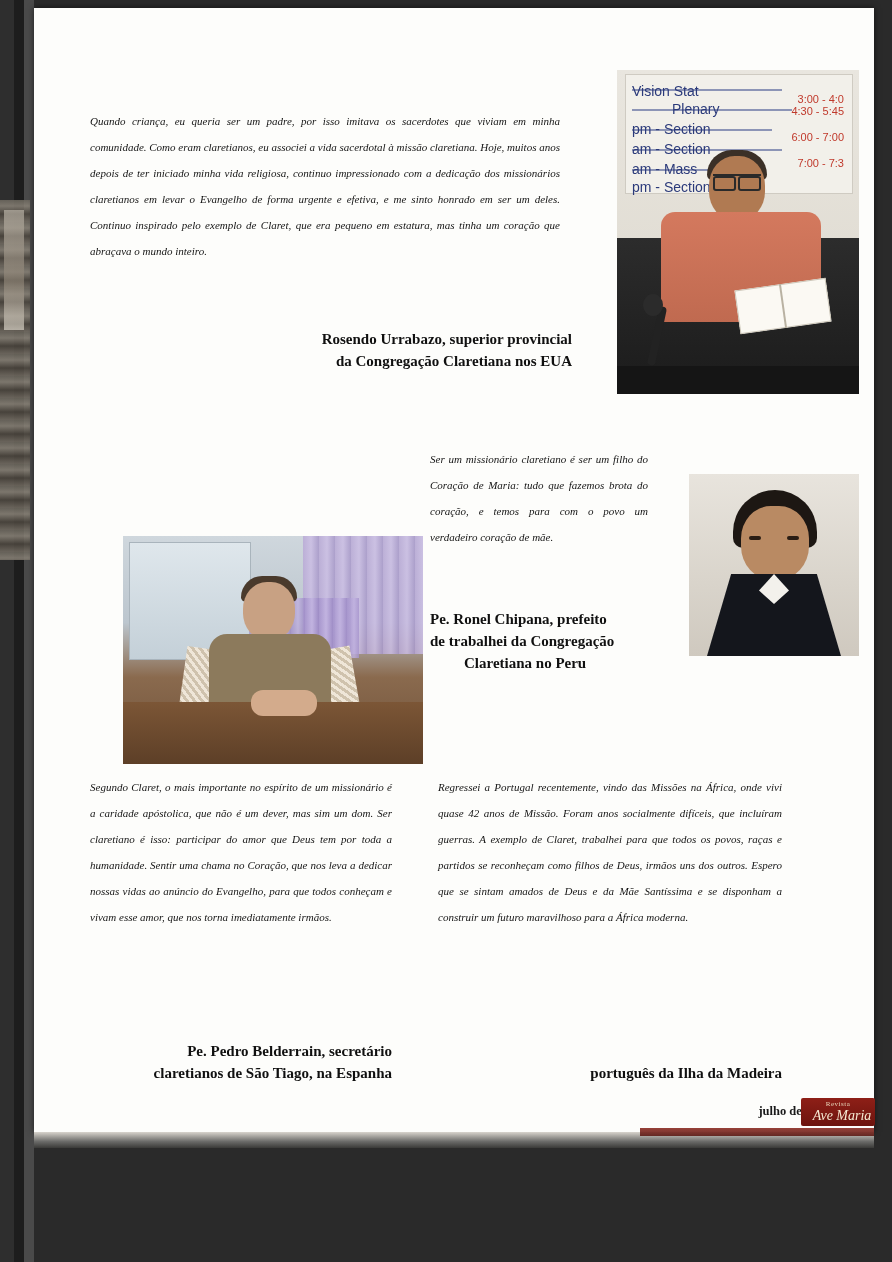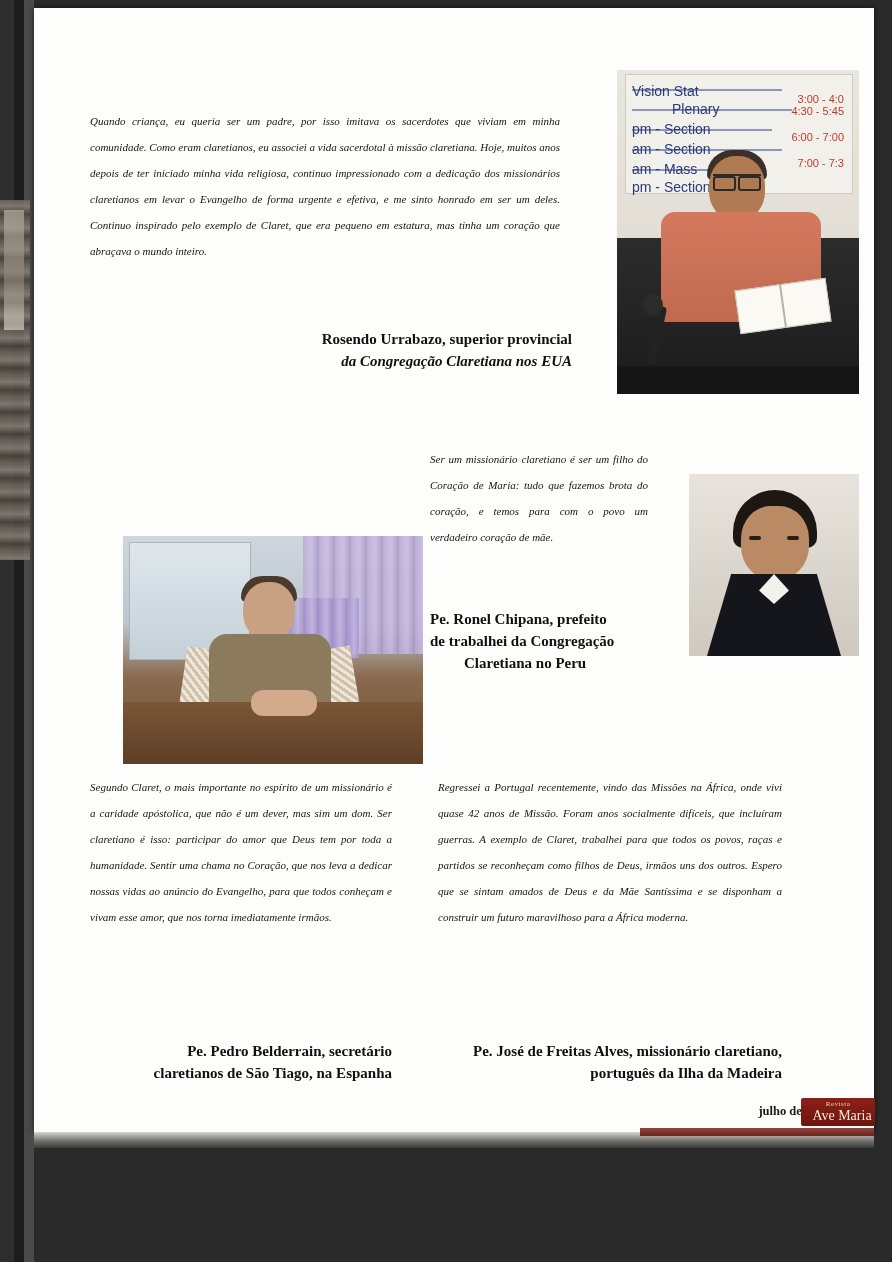--- a/index.html
+++ b/index.html
@@ -244,21 +244,21 @@
     background: linear-gradient(180deg,#8e1f17,#6d140e);
     border-radius: 2px;
     color: #f3e7d2;
     font-family: "Liberation Serif", serif;
     text-align: center;
   }
   #logo-badge .sm {
     display:block; font-size: 7px; letter-spacing:.5px; margin-top:2px; color:#e9d9bd;
   }
   #logo-badge .big {
-    display:block; font-size: 14px; line-height: 16px; color:#f6ead3;margin-left:8px;
+    display:block; font-size: 14px; font-style: italic; line-height: 16px; color:#f6ead3;margin-left:8px;
   }
   #issue-date {
     position:absolute; left: 676px; top: 1096px; width: 120px;
     text-align: right; font-size: 12.5px; color: #1a1a1a;
     font-family: "Liberation Serif", serif;
     font-weight: bold;
   }
 </style>
 </head>
 <body>
@@ -294,21 +294,21 @@
       <div class="body"></div>
       <div class="mic"></div>
       <div class="mic-head"></div>
       <div class="book"></div>
       <div class="table"></div>
     </div>
 
     <div class="quote" id="quote-urrabazo" style="left:56px; top:100px; width:470px;">Quando criança, eu queria ser um padre,  por isso imitava os sacerdotes que viviam em minha comunidade. Como eram claretianos, eu associei a vida sacerdotal à missão claretiana. Hoje, muitos anos depois de ter iniciado minha vida religiosa, continuo impressionado com a dedicação dos missionários claretianos em levar o Evangelho de forma urgente e efetiva, e me sinto honrado em ser um deles. Continuo inspirado pelo exemplo de Claret, que era pequeno em estatura, mas tinha um coração que abraçava o mundo inteiro.</div>
 
     <div class="attrib" id="attrib-urrabazo-1" style="left:186px; top:320px; width:352px;">Rosendo Urrabazo, superior provincial</div>
-    <div class="attrib" id="attrib-urrabazo-2" style="left:186px; top:342px; width:352px;font-style:italic;">da Congregação Claretiana nos EUA</div>
+    <div class="attrib" id="attrib-urrabazo-2" style="left:186px; top:342px; width:352px;">da Congregação Claretiana nos EUA</div>
 
     <div class="photo" id="photo-chipana">
       <div class="hair"></div>
       <div class="face"></div>
       <div class="eye-l"></div>
       <div class="eye-r"></div>
       <div class="suit"></div>
       <div class="collar"></div>
     </div>
 
@@ -331,21 +331,20 @@
       <div class="hands"></div>
     </div>
 
     <div class="quote" id="quote-belderrain" style="left:56px; top:766px; width:302px;">Segundo Claret, o mais importante no espírito de um missionário é a caridade apóstolica, que não é um dever, mas sim um dom. Ser claretiano é isso: participar do amor que Deus tem por toda a humanidade. Sentir uma chama no Coração, que nos leva a dedicar nossas vidas ao anúncio do Evangelho, para que todos conheçam e vivam esse amor, que nos torna imediatamente irmãos.</div>
 
     <div class="attrib" id="attrib-belderrain-1" style="left:56px; top:1032px; width:302px;text-align:right;">Pe. Pedro Belderrain, secretário</div>
     <div class="attrib" id="attrib-belderrain-2" style="left:56px; top:1054px; width:302px;">claretianos de São Tiago, na Espanha</div>
 
     <div class="quote" id="quote-freitas" style="left:404px; top:766px; width:344px;">Regressei a Portugal recentemente, vindo das Missões na África, onde vivi quase 42 anos de Missão. Foram anos socialmente difíceis, que incluíram guerras. A exemplo de Claret, trabalhei para que todos os povos, raças e partidos se reconheçam como filhos de Deus, irmãos uns dos outros. Espero que se sintam amados de Deus e da Mãe Santíssima e se disponham a construir um futuro maravilhoso para a África moderna.</div>
 
-    <div class="attrib" id="attrib-freitas-1" style="left:404px; top:1032px; width:344px;">Pe. José de Freitas Alves, missionário claretiano,</div>
     <div class="attrib" id="attrib-freitas-2" style="left:404px; top:1054px; width:344px;">português da Ilha da Madeira</div>
 
     <div id="issue-date">julho de 2012</div>
     <div id="logo-badge">
       <span class="sm">Revista</span>
       <span class="big">Ave Maria</span>
     </div>
 
   </div>
 

